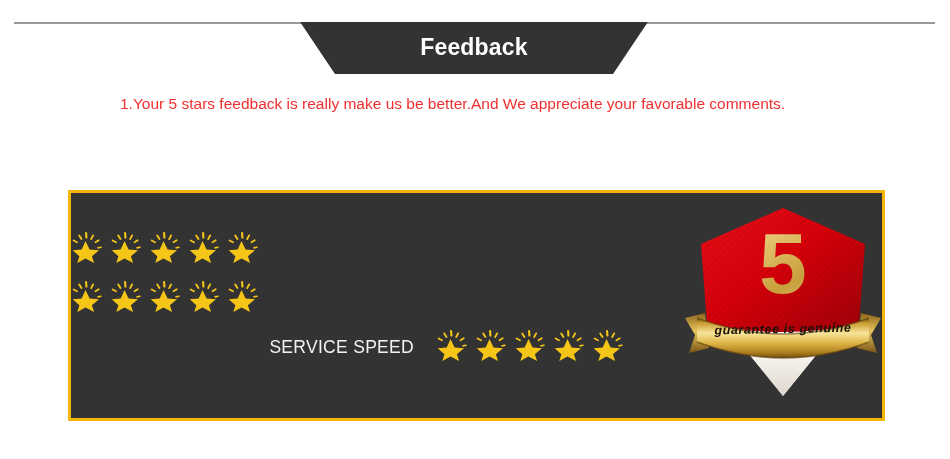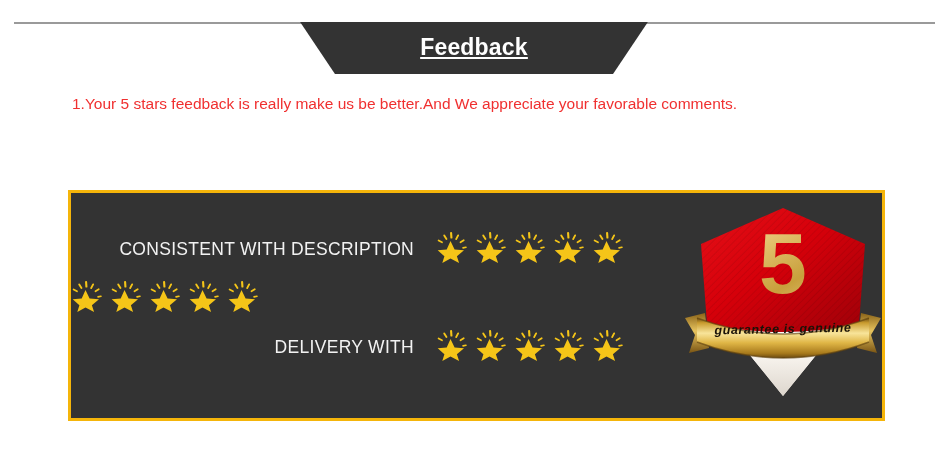--- a/index.html
+++ b/index.html
@@ -45,34 +45,33 @@
     inset: 0;
     display: flex;
     align-items: center;
     justify-content: center;
     color: #ffffff;
     font-size: 23px;
     font-weight: bold;
     letter-spacing: 0.2px;
     padding-bottom: 2px;
     box-sizing: border-box;
-    text-decoration: underline;
   }
 
   
   #notice {
     position: absolute;
     left: 72px;
     top: 90px;
     width: 820px;
     color: #f03030;
     font-size: 15.5px;
     line-height: 27px;
   }
-  #notice .line { white-space: normal; }
+  #notice .line { white-space: normal; margin-left: 48px; }
 
   
   #rating-panel {
     position: absolute;
     left: 68px;
     top: 190px;
     width: 817px;
     height: 231px;
     box-sizing: border-box;
     border: 3px solid #f5b50a;
@@ -158,21 +157,20 @@
 
 <div id="notice">
   <div class="line">1.Your 5 stars feedback is really make us be better.And We appreciate your favorable comments.</div>
 </div>
 
 <div id="rating-panel">
 
   <div id="ratings">
 
     <div class="rating-row">
-      <div class="rating-label">CONSISTENT WITH DESCRIPTION</div>
       <div class="rating-stars">
         <span class="star-ico"><svg width="32" height="31" viewBox="0 0 32 31">
               <g fill="#f5c518">
                 <polygon points="14.5,9 18.6,17.5 28,18.3 20.9,24.3 23.1,31 14.5,26.6 6.3,31 8.4,24.3 1.7,18.3 10.7,17.5"></polygon>
                 <rect x="14.2" y="0" width="2.1" height="6.6" rx="1" transform="rotate(-4 15.2 3.3)"></rect>
                 <rect x="8.4" y="2.2" width="1.9" height="6" rx="0.9" transform="rotate(-32 9.3 5.2)"></rect>
                 <rect x="3.4" y="6.6" width="1.8" height="5.6" rx="0.9" transform="rotate(-62 4.3 9.4)"></rect>
                 <rect x="20.2" y="2.2" width="1.9" height="6" rx="0.9" transform="rotate(28 21.1 5.2)"></rect>
                 <rect x="25.2" y="6.4" width="1.8" height="5.6" rx="0.9" transform="rotate(58 26.1 9.2)"></rect>
                 <rect x="27.7" y="13.2" width="1.7" height="4.6" rx="0.85" transform="rotate(79 28.5 15.5)"></rect>
@@ -279,21 +277,21 @@
                 <rect x="3.4" y="6.6" width="1.8" height="5.6" rx="0.9" transform="rotate(-62 4.3 9.4)"></rect>
                 <rect x="20.2" y="2.2" width="1.9" height="6" rx="0.9" transform="rotate(28 21.1 5.2)"></rect>
                 <rect x="25.2" y="6.4" width="1.8" height="5.6" rx="0.9" transform="rotate(58 26.1 9.2)"></rect>
                 <rect x="27.7" y="13.2" width="1.7" height="4.6" rx="0.85" transform="rotate(79 28.5 15.5)"></rect>
               </g>
             </svg></span>
       </div>
     </div>
 
     <div class="rating-row">
-      <div class="rating-label">DELIVERY WITH</div>
+      <div class="rating-label">SERVICE SPEED</div>
       <div class="rating-stars">
         <span class="star-ico"><svg width="32" height="31" viewBox="0 0 32 31">
               <g fill="#f5c518">
                 <polygon points="14.5,9 18.6,17.5 28,18.3 20.9,24.3 23.1,31 14.5,26.6 6.3,31 8.4,24.3 1.7,18.3 10.7,17.5"></polygon>
                 <rect x="14.2" y="0" width="2.1" height="6.6" rx="1" transform="rotate(-4 15.2 3.3)"></rect>
                 <rect x="8.4" y="2.2" width="1.9" height="6" rx="0.9" transform="rotate(-32 9.3 5.2)"></rect>
                 <rect x="3.4" y="6.6" width="1.8" height="5.6" rx="0.9" transform="rotate(-62 4.3 9.4)"></rect>
                 <rect x="20.2" y="2.2" width="1.9" height="6" rx="0.9" transform="rotate(28 21.1 5.2)"></rect>
                 <rect x="25.2" y="6.4" width="1.8" height="5.6" rx="0.9" transform="rotate(58 26.1 9.2)"></rect>
                 <rect x="27.7" y="13.2" width="1.7" height="4.6" rx="0.85" transform="rotate(79 28.5 15.5)"></rect>

